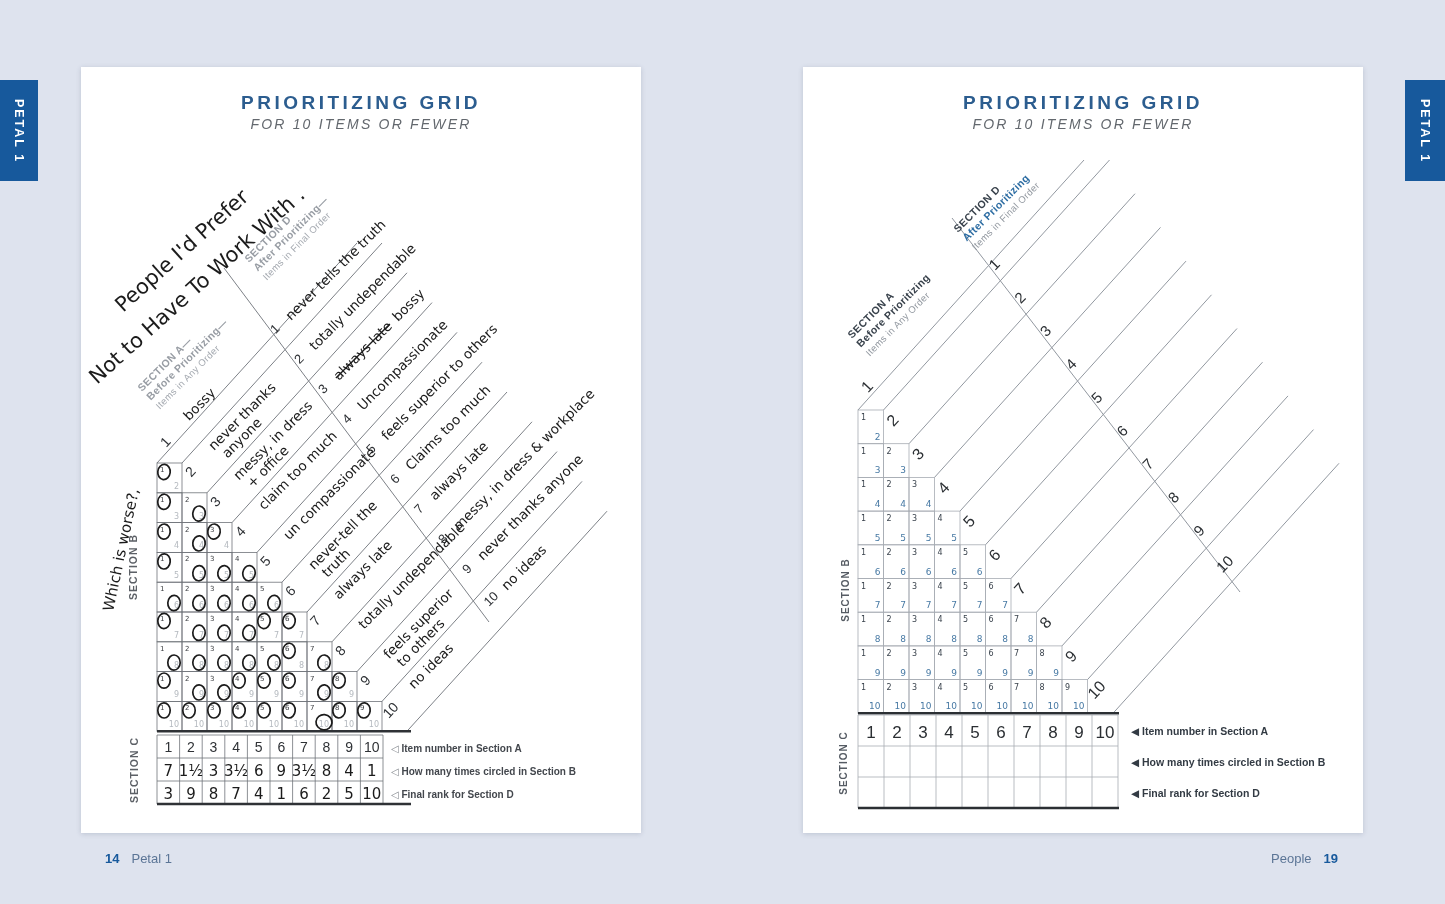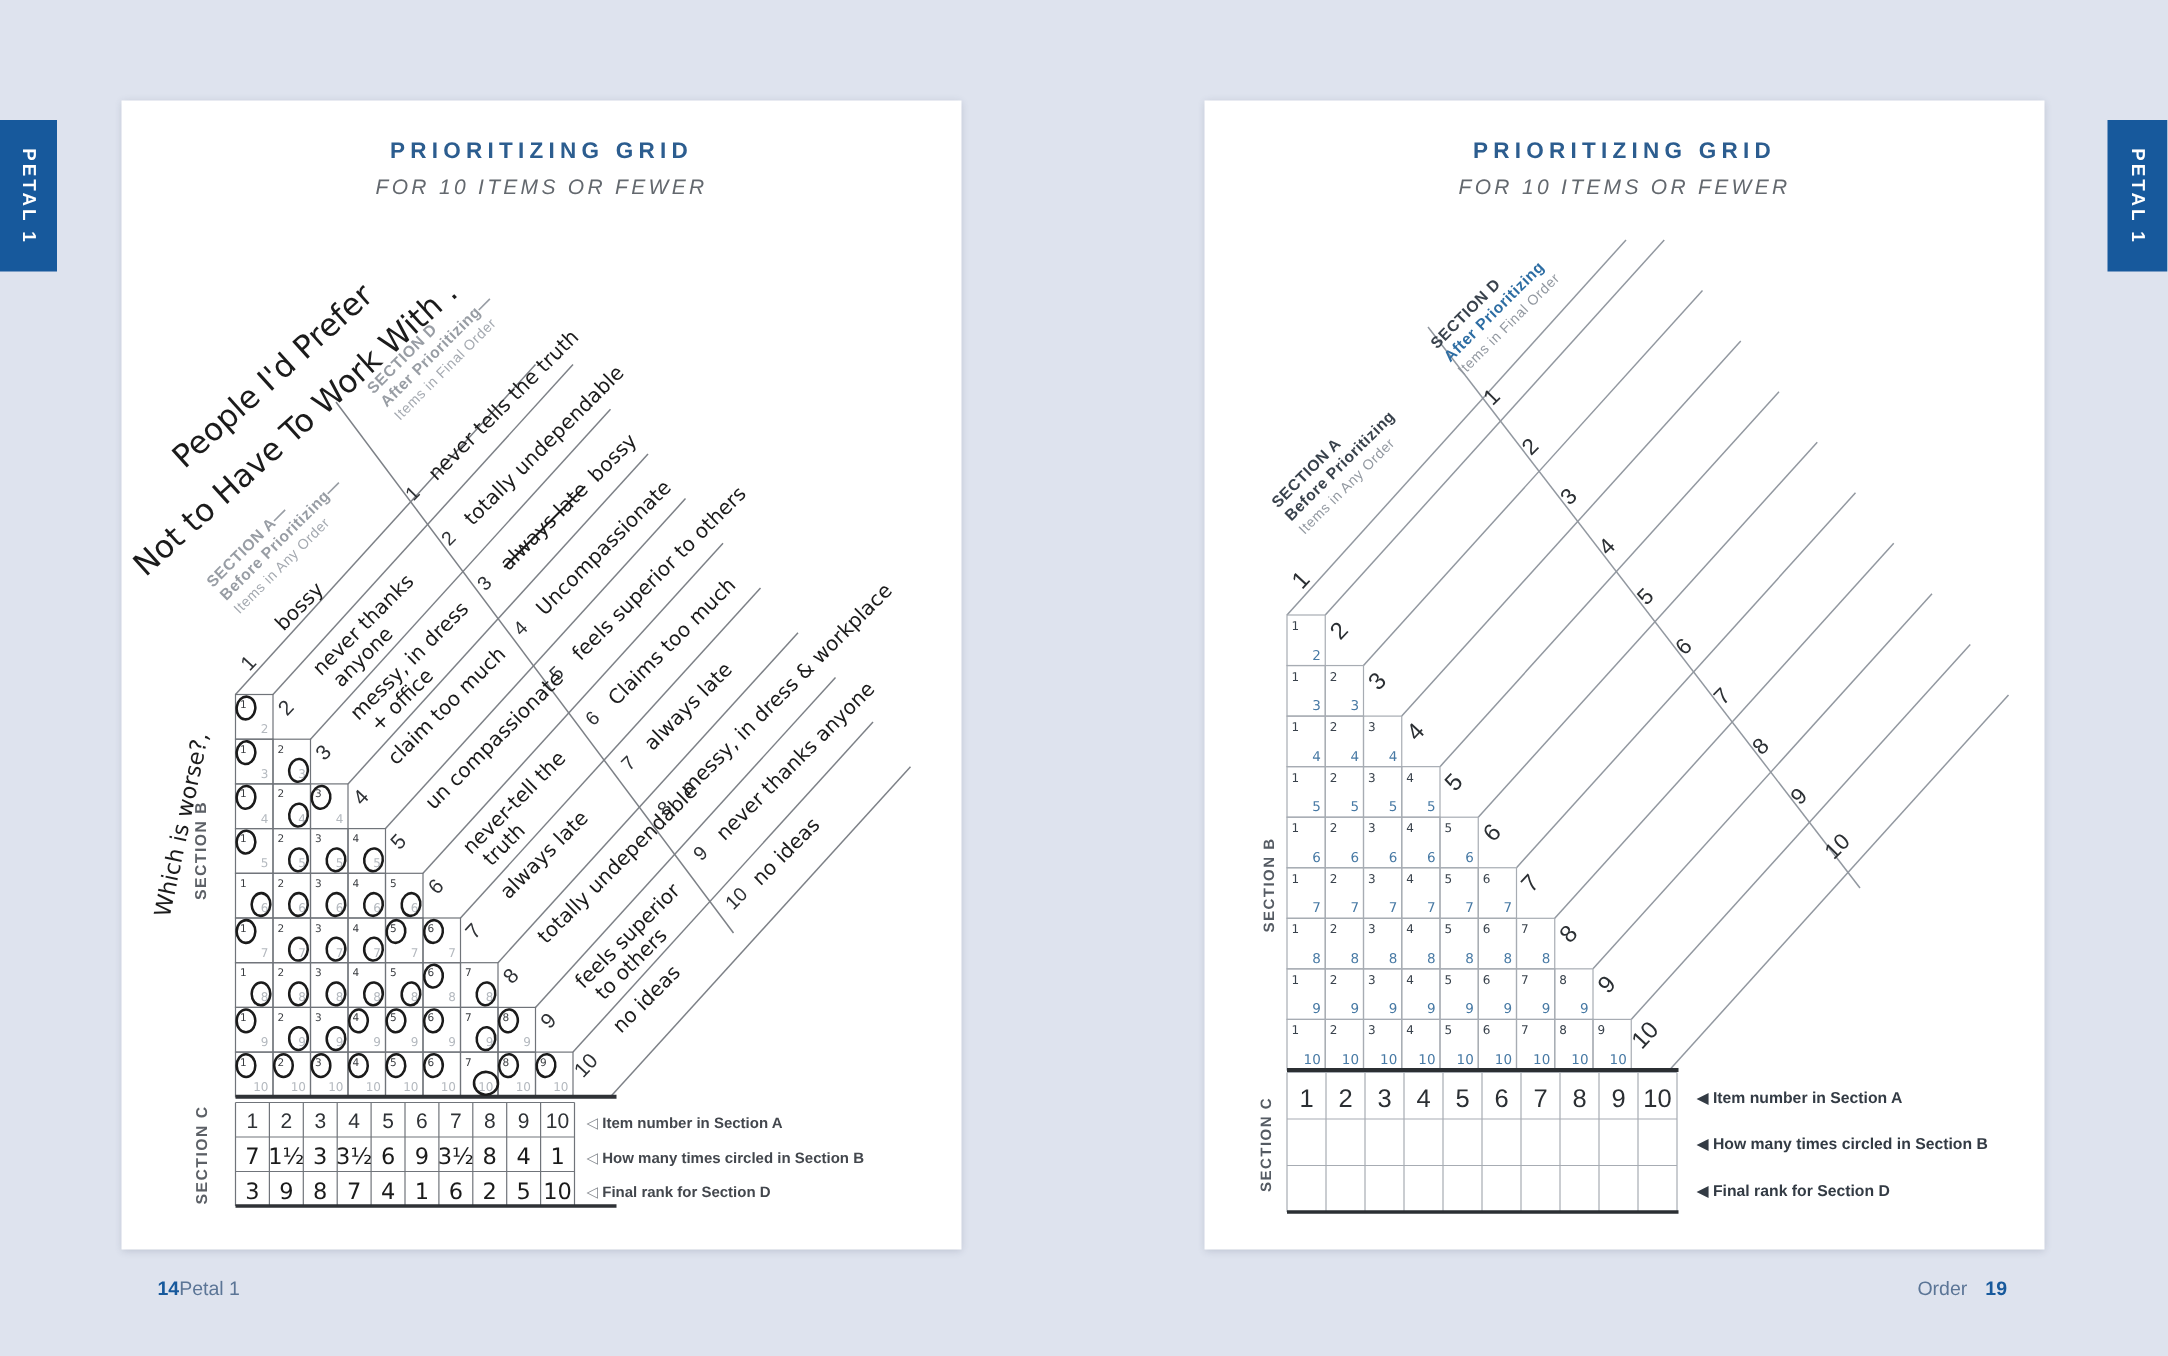--- a/index.html
+++ b/index.html
@@ -2,33 +2,33 @@
 <html><head>
 <meta charset="utf-8">
 <style>
   html,body{margin:0;padding:0;}
   body{background:#dee3ee;font-family:"Liberation Sans","DejaVu Sans",sans-serif;}
   .spread{position:relative;width:1445px;height:904px;background:#dee3ee;overflow:hidden;}
   .page{position:absolute;top:67px;width:560px;height:766px;background:#ffffff;box-shadow:0 1px 5px rgba(60,70,100,.20);}
   .page-left{left:81px;}
   .page-right{left:803px;}
   .page-title{position:absolute;top:25px;left:0;width:100%;text-align:center;
-    font-size:15px;font-weight:600;letter-spacing:3.5px;color:#2c5d8f;}
+    font-size:19px;font-weight:600;letter-spacing:3.5px;color:#2c5d8f;}
   .page-subtitle{position:absolute;top:49px;left:0;width:100%;text-align:center;
     font-size:14px;font-style:italic;font-weight:500;letter-spacing:2.2px;color:#63686e;}
   .grid-svg{position:absolute;left:0;top:0;}
   .tab{position:absolute;top:80px;height:101px;background:#17599c;display:flex;align-items:center;justify-content:center;}
   .tab-left{left:0;width:38px;}
   .tab-right{left:1405px;width:40px;}
   .tab span{display:block;transform:rotate(90deg);white-space:nowrap;color:#fff;
     font-size:12.5px;font-weight:bold;letter-spacing:2px;}
   .footer{position:absolute;top:851px;font-size:13px;color:#5b7596;}
   .footer .num{font-weight:bold;color:#17599c;}
   .footer-left{left:105px;}
-  .footer-left .num{}
+  .footer-left .num{margin-right:12px;}
   .footer-right{left:1103px;width:235px;text-align:right;}
   .footer-right .num{margin-left:12px;}
 </style>
 </head>
 <body>
 
 <div class="spread">
 
   <div class="tab tab-left">
     <span>PETAL 1</span>
@@ -632,16 +632,16 @@
             <text x="328" y="730" font-size="10.5" fill="#333b44" font-weight="600"><tspan fill="#333b44">◀</tspan><tspan> Final rank for Section D</tspan></text>
           </g>
         </g>
       </svg>
   </div>
 
   <div class="footer footer-left">
     <span class="num">14</span><span>Petal 1</span>
   </div>
   <div class="footer footer-right">
-    <span>Order</span><span class="num">19</span>
+    <span>People</span><span class="num">19</span>
   </div>
 
 </div>
 
 </body></html>

